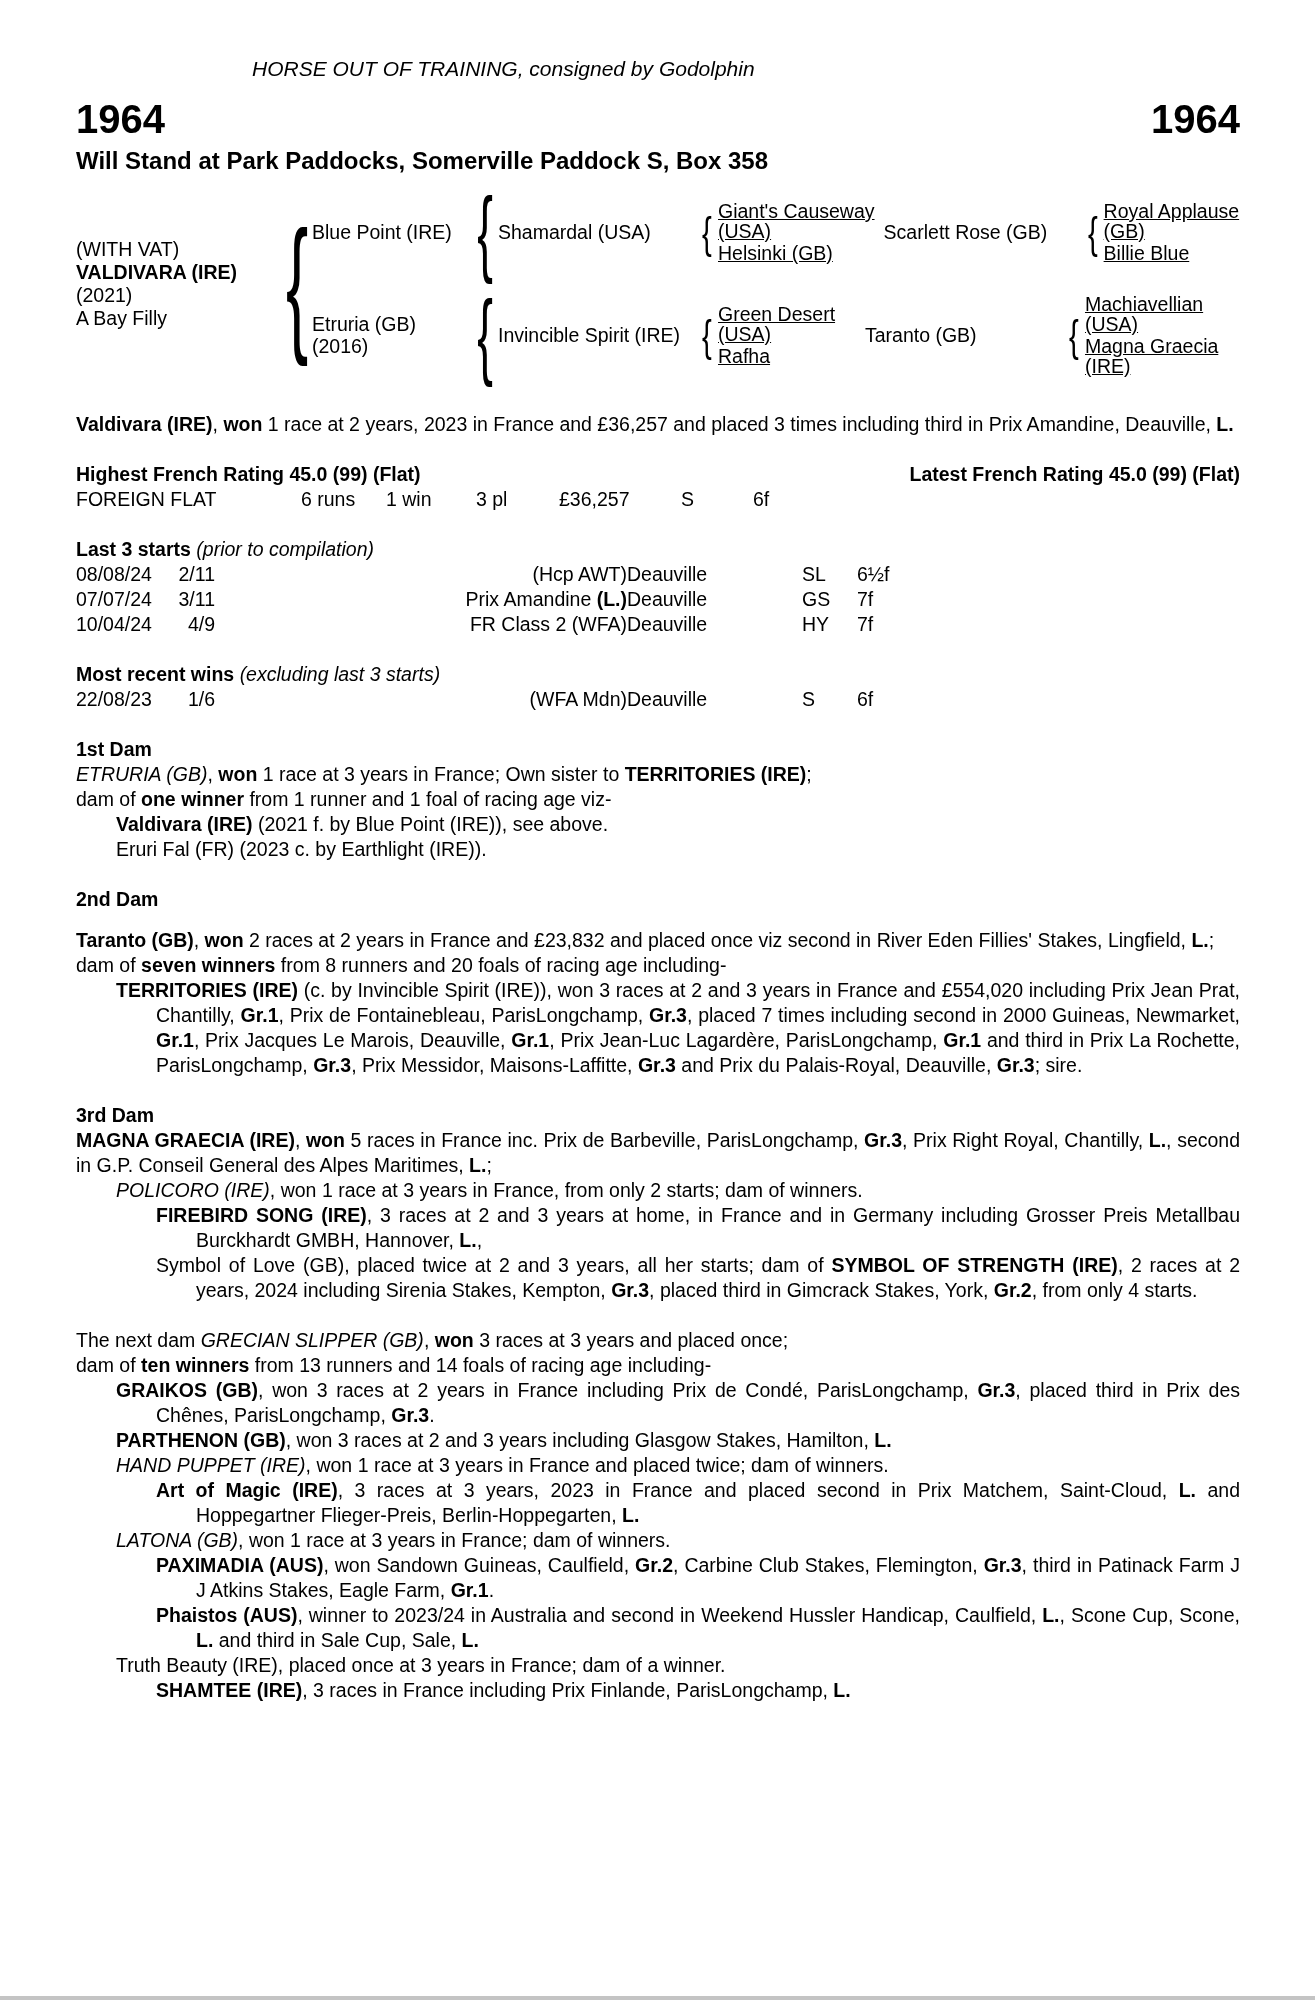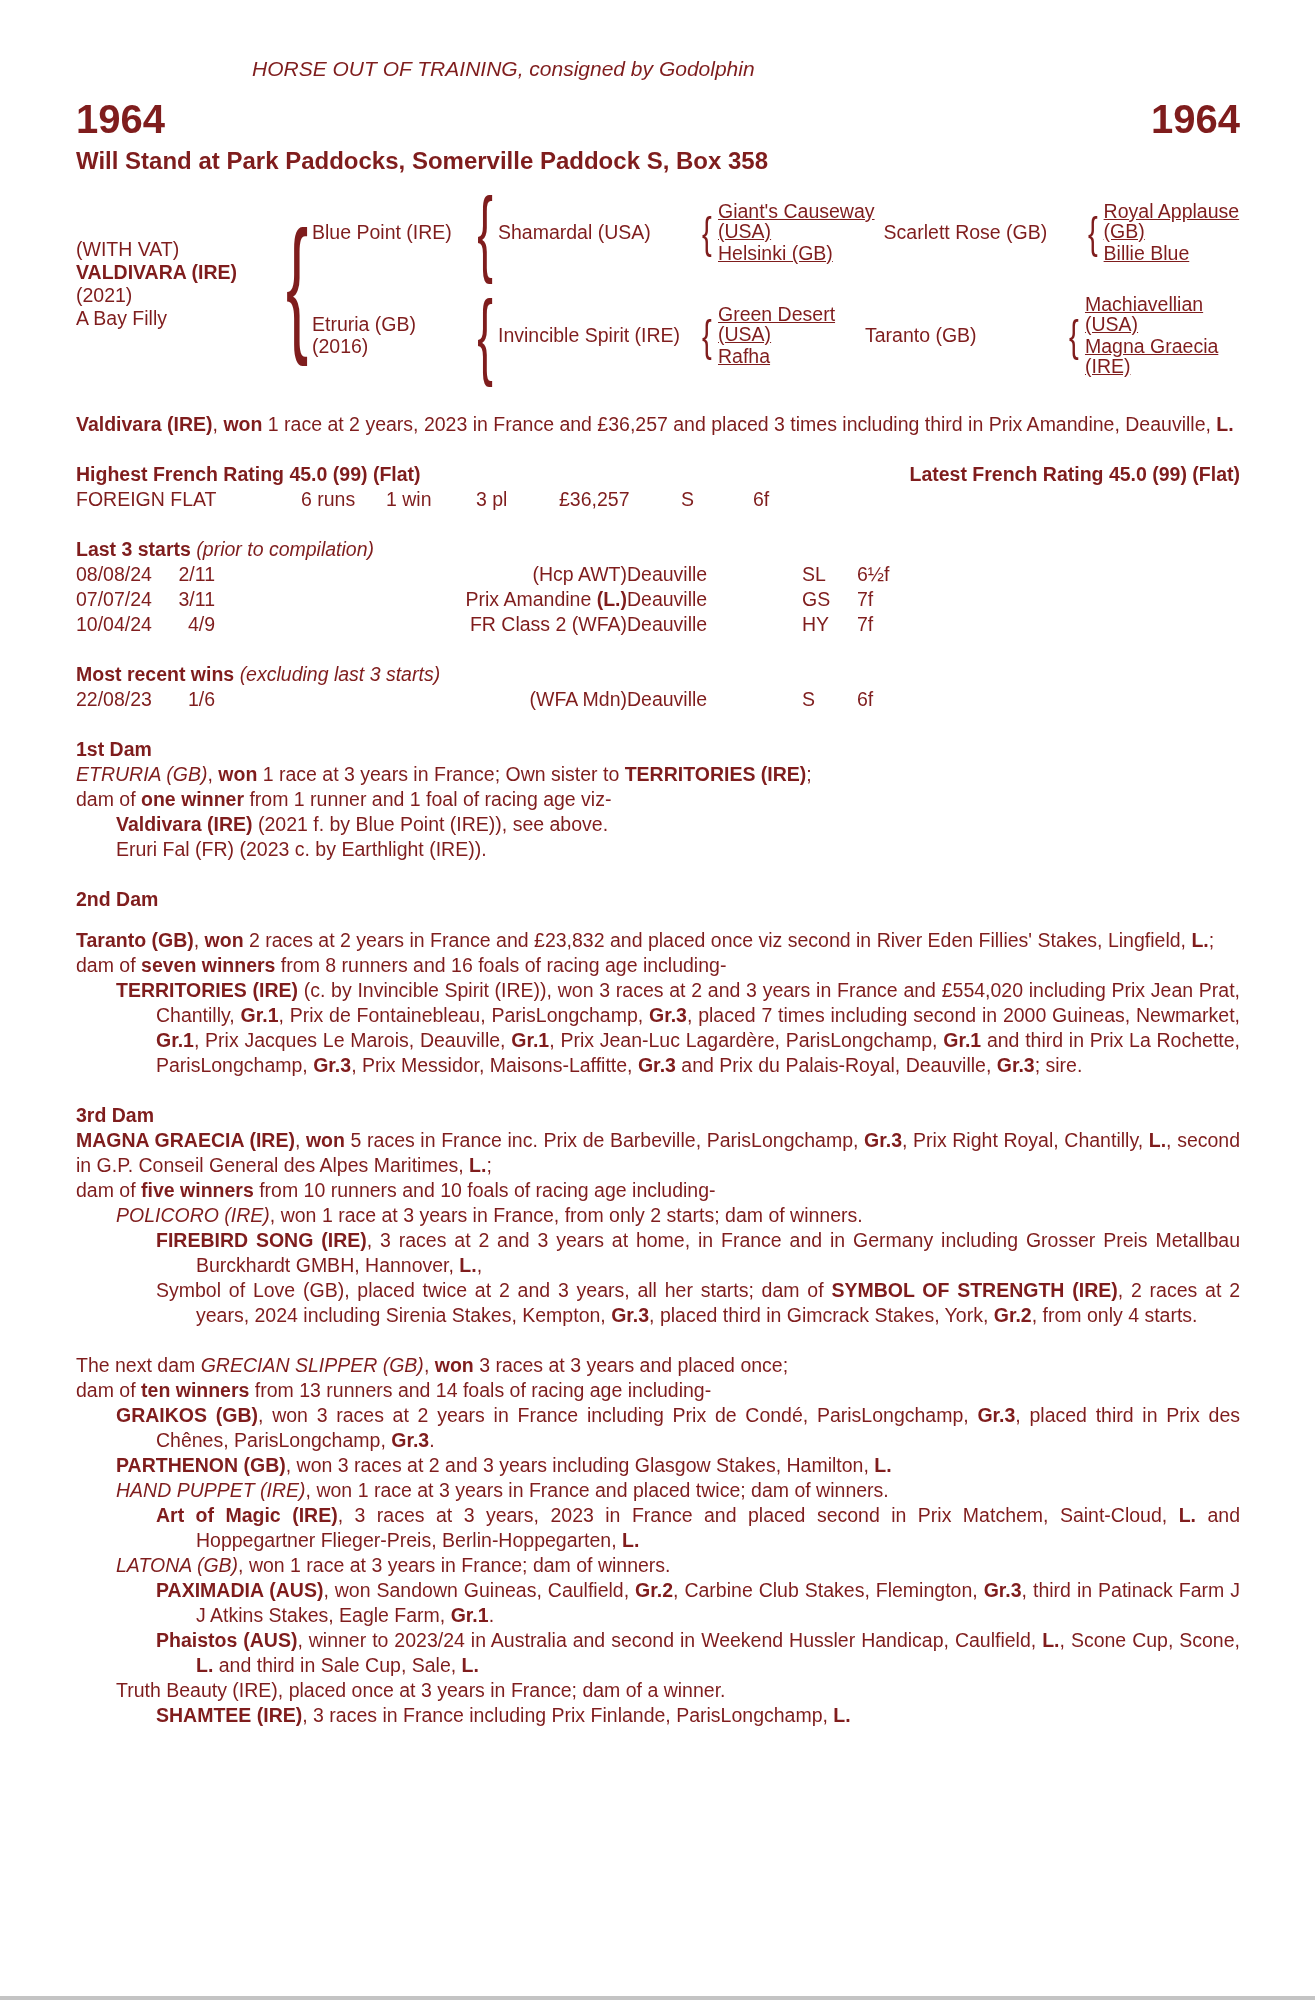--- a/index.html
+++ b/index.html
@@ -1,18 +1,18 @@
 <!DOCTYPE html>
 <html><head>
 <meta charset="utf-8">
 <style>
   html,body{margin:0;padding:0;background:#e9e9e9;}
   .page{
     width:1315px;height:2000px;background:#ffffff;position:relative;overflow:hidden;
-    font-family:"Liberation Sans","DejaVu Sans",sans-serif;font-size:19.5px;color:#7f1d1d;
+    font-family:"Liberation Sans","DejaVu Sans",sans-serif;font-size:19.5px;color:#000000;
   }
   .content{padding:56px 75px 0 76px;}
   .b{font-weight:700;}
   .i{font-style:italic;}
 
   
   .consign{font-style:italic;font-size:21px;margin-left:176px;line-height:26px;}
   .lotrow{display:flex;justify-content:space-between;font-weight:700;font-size:40px;line-height:42px;margin-top:16px;}
   .stand{font-weight:700;font-size:24px;margin-top:8px;line-height:25px;}
 
@@ -191,26 +191,25 @@
       </div>
 
       <h3 class="sec">1st Dam</h3>
       <p class="para"><span class="i">ETRURIA (GB)</span><span class="">, </span><span class="b ">won</span><span class=""> 1 race at 3 years in France; Own sister to </span><span class="b ">TERRITORIES (IRE)</span><span class="">;</span></p>
       <p class="para"><span class="">dam of </span><span class="b ">one winner</span><span class=""> from 1 runner and 1 foal of racing age viz-</span></p>
       <p class="para ind1"><span class="b ">Valdivara (IRE)</span><span class=""> (2021 f. by Blue Point (IRE)), see above.</span></p>
       <p class="para ind1"><span class="">Eruri Fal (FR) (2023 c. by Earthlight (IRE)).</span></p>
 
       <h3 class="sec">2nd Dam</h3>
       <p class="para hang"><span class="b ">Taranto (GB)</span><span class="">, </span><span class="b ">won</span><span class=""> 2 races at 2 years in France and £23,832 and placed once viz second in River Eden Fillies' Stakes, Lingfield, </span><span class="b ">L.</span><span class="">;</span></p>
-      <p class="para"><span class="">dam of </span><span class="b ">seven winners</span><span class=""> from 8 runners and 16 foals of racing age including-</span></p>
+      <p class="para"><span class="">dam of </span><span class="b ">seven winners</span><span class=""> from 8 runners and 20 foals of racing age including-</span></p>
       <p class="para ind1"><span class="b ">TERRITORIES (IRE)</span><span class=""> (c. by Invincible Spirit (IRE)), won 3 races at 2 and 3 years in France and £554,020 including Prix Jean Prat, Chantilly, </span><span class="b ">Gr.1</span><span class="">, Prix de Fontainebleau, ParisLongchamp, </span><span class="b ">Gr.3</span><span class="">, placed 7 times including second in 2000 Guineas, Newmarket, </span><span class="b ">Gr.1</span><span class="">, Prix Jacques Le Marois, Deauville, </span><span class="b ">Gr.1</span><span class="">, Prix Jean-Luc Lagardère, ParisLongchamp, </span><span class="b ">Gr.1</span><span class=""> and third in Prix La Rochette, ParisLongchamp, </span><span class="b ">Gr.3</span><span class="">, Prix Messidor, Maisons-Laffitte, </span><span class="b ">Gr.3</span><span class=""> and Prix du Palais-Royal, Deauville, </span><span class="b ">Gr.3</span><span class="">; sire.</span></p>
 
       <h3 class="sec">3rd Dam</h3>
       <p class="para"><span class="b ">MAGNA GRAECIA (IRE)</span><span class="">, </span><span class="b ">won</span><span class=""> 5 races in France inc. Prix de Barbeville, ParisLongchamp, </span><span class="b ">Gr.3</span><span class="">, Prix Right Royal, Chantilly, </span><span class="b ">L.</span><span class="">, second in G.P. Conseil General des Alpes Maritimes, </span><span class="b ">L.</span><span class="">;</span></p>
-      <p class="para"><span class="">dam of </span><span class="b ">five winners</span><span class=""> from 10 runners and 10 foals of racing age including-</span></p>
       <p class="para ind1"><span class="i">POLICORO (IRE)</span><span class="">, won 1 race at 3 years in France, from only 2 starts; dam of winners.</span></p>
       <p class="para ind2"><span class="b ">FIREBIRD SONG (IRE)</span><span class="">, 3 races at 2 and 3 years at home, in France and in Germany including Grosser Preis Metallbau Burckhardt GMBH, Hannover, </span><span class="b ">L.</span><span class="">,</span></p>
       <p class="para ind2"><span class="">Symbol of Love (GB), placed twice at 2 and 3 years, all her starts; dam of </span><span class="b ">SYMBOL OF STRENGTH (IRE)</span><span class="">, 2 races at 2 years, 2024 including Sirenia Stakes, Kempton, </span><span class="b ">Gr.3</span><span class="">, placed third in Gimcrack Stakes, York, </span><span class="b ">Gr.2</span><span class="">, from only 4 starts.</span></p>
 
       <p class="para mt"><span class="">The next dam </span><span class="i">GRECIAN SLIPPER (GB)</span><span class="">, </span><span class="b ">won</span><span class=""> 3 races at 3 years and placed once;</span></p>
       <p class="para"><span class="">dam of </span><span class="b ">ten winners</span><span class=""> from 13 runners and 14 foals of racing age including-</span></p>
       <p class="para ind1"><span class="b ">GRAIKOS (GB)</span><span class="">, won 3 races at 2 years in France including Prix de Condé, ParisLongchamp, </span><span class="b ">Gr.3</span><span class="">, placed third in Prix des Chênes, ParisLongchamp, </span><span class="b ">Gr.3</span><span class="">.</span></p>
       <p class="para ind1"><span class="b ">PARTHENON (GB)</span><span class="">, won 3 races at 2 and 3 years including Glasgow Stakes, Hamilton, </span><span class="b ">L.</span></p>
       <p class="para ind1"><span class="i">HAND PUPPET (IRE)</span><span class="">, won 1 race at 3 years in France and placed twice; dam of winners.</span></p>
       <p class="para ind2"><span class="b ">Art of Magic (IRE)</span><span class="">, 3 races at 3 years, 2023 in France and placed second in Prix Matchem, Saint-Cloud, </span><span class="b ">L.</span><span class=""> and Hoppegartner Flieger-Preis, Berlin-Hoppegarten, </span><span class="b ">L.</span></p>

